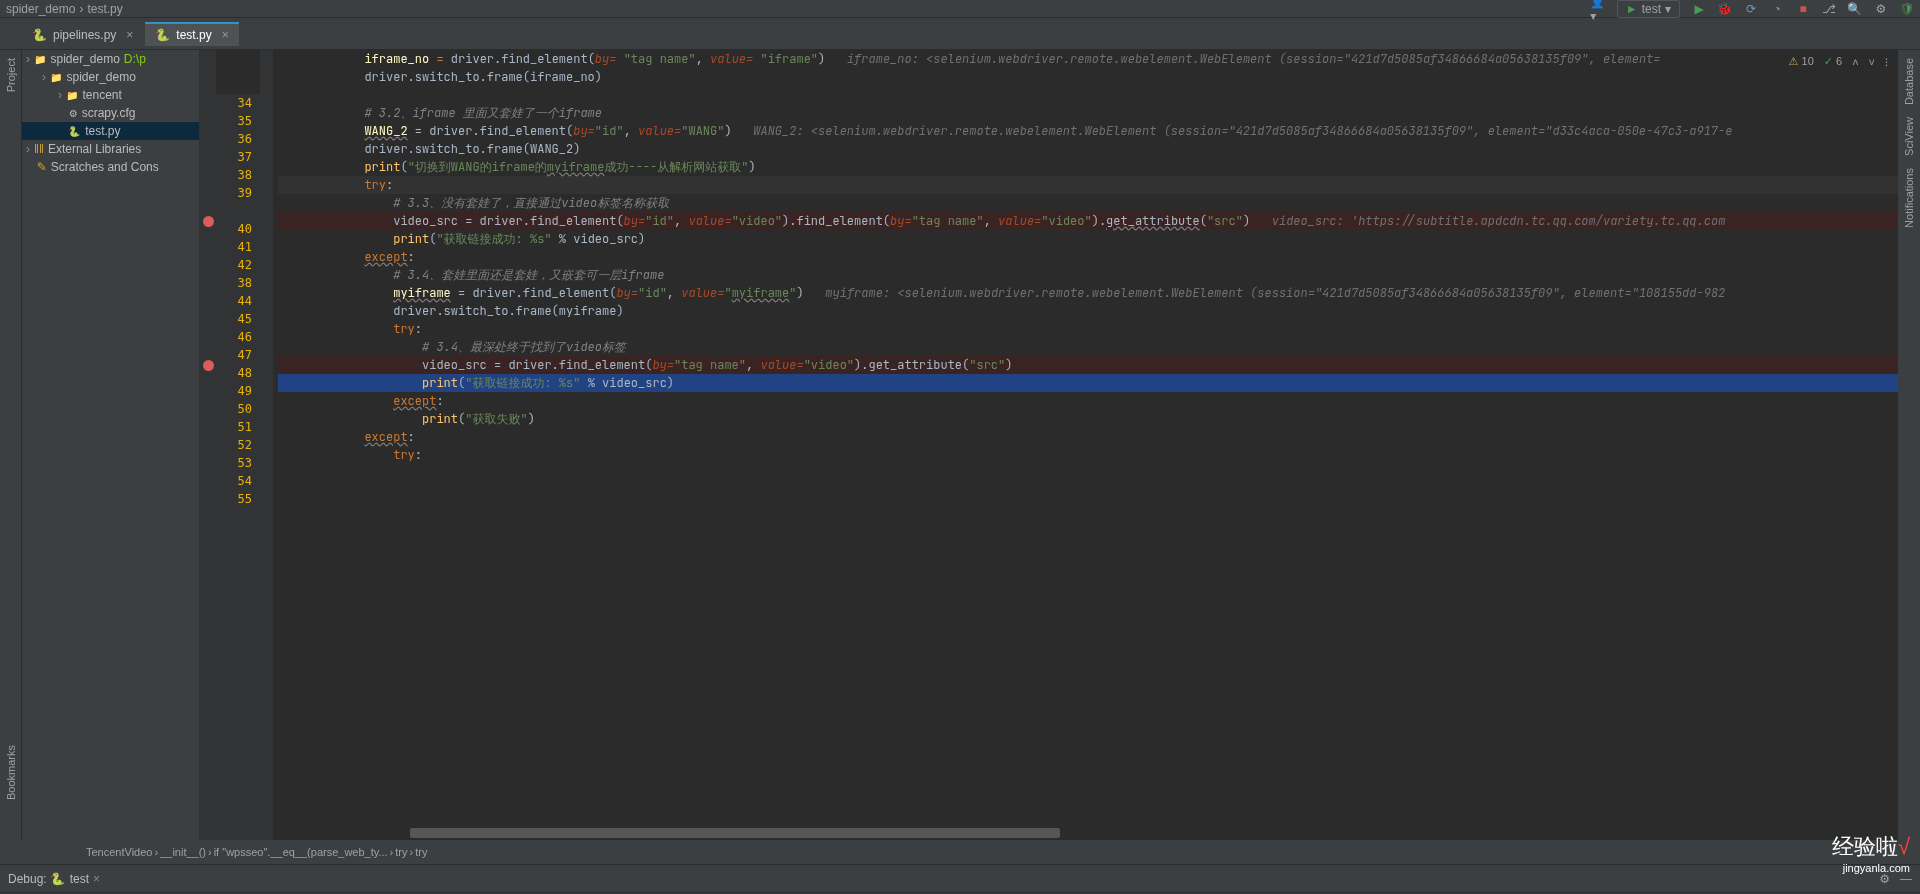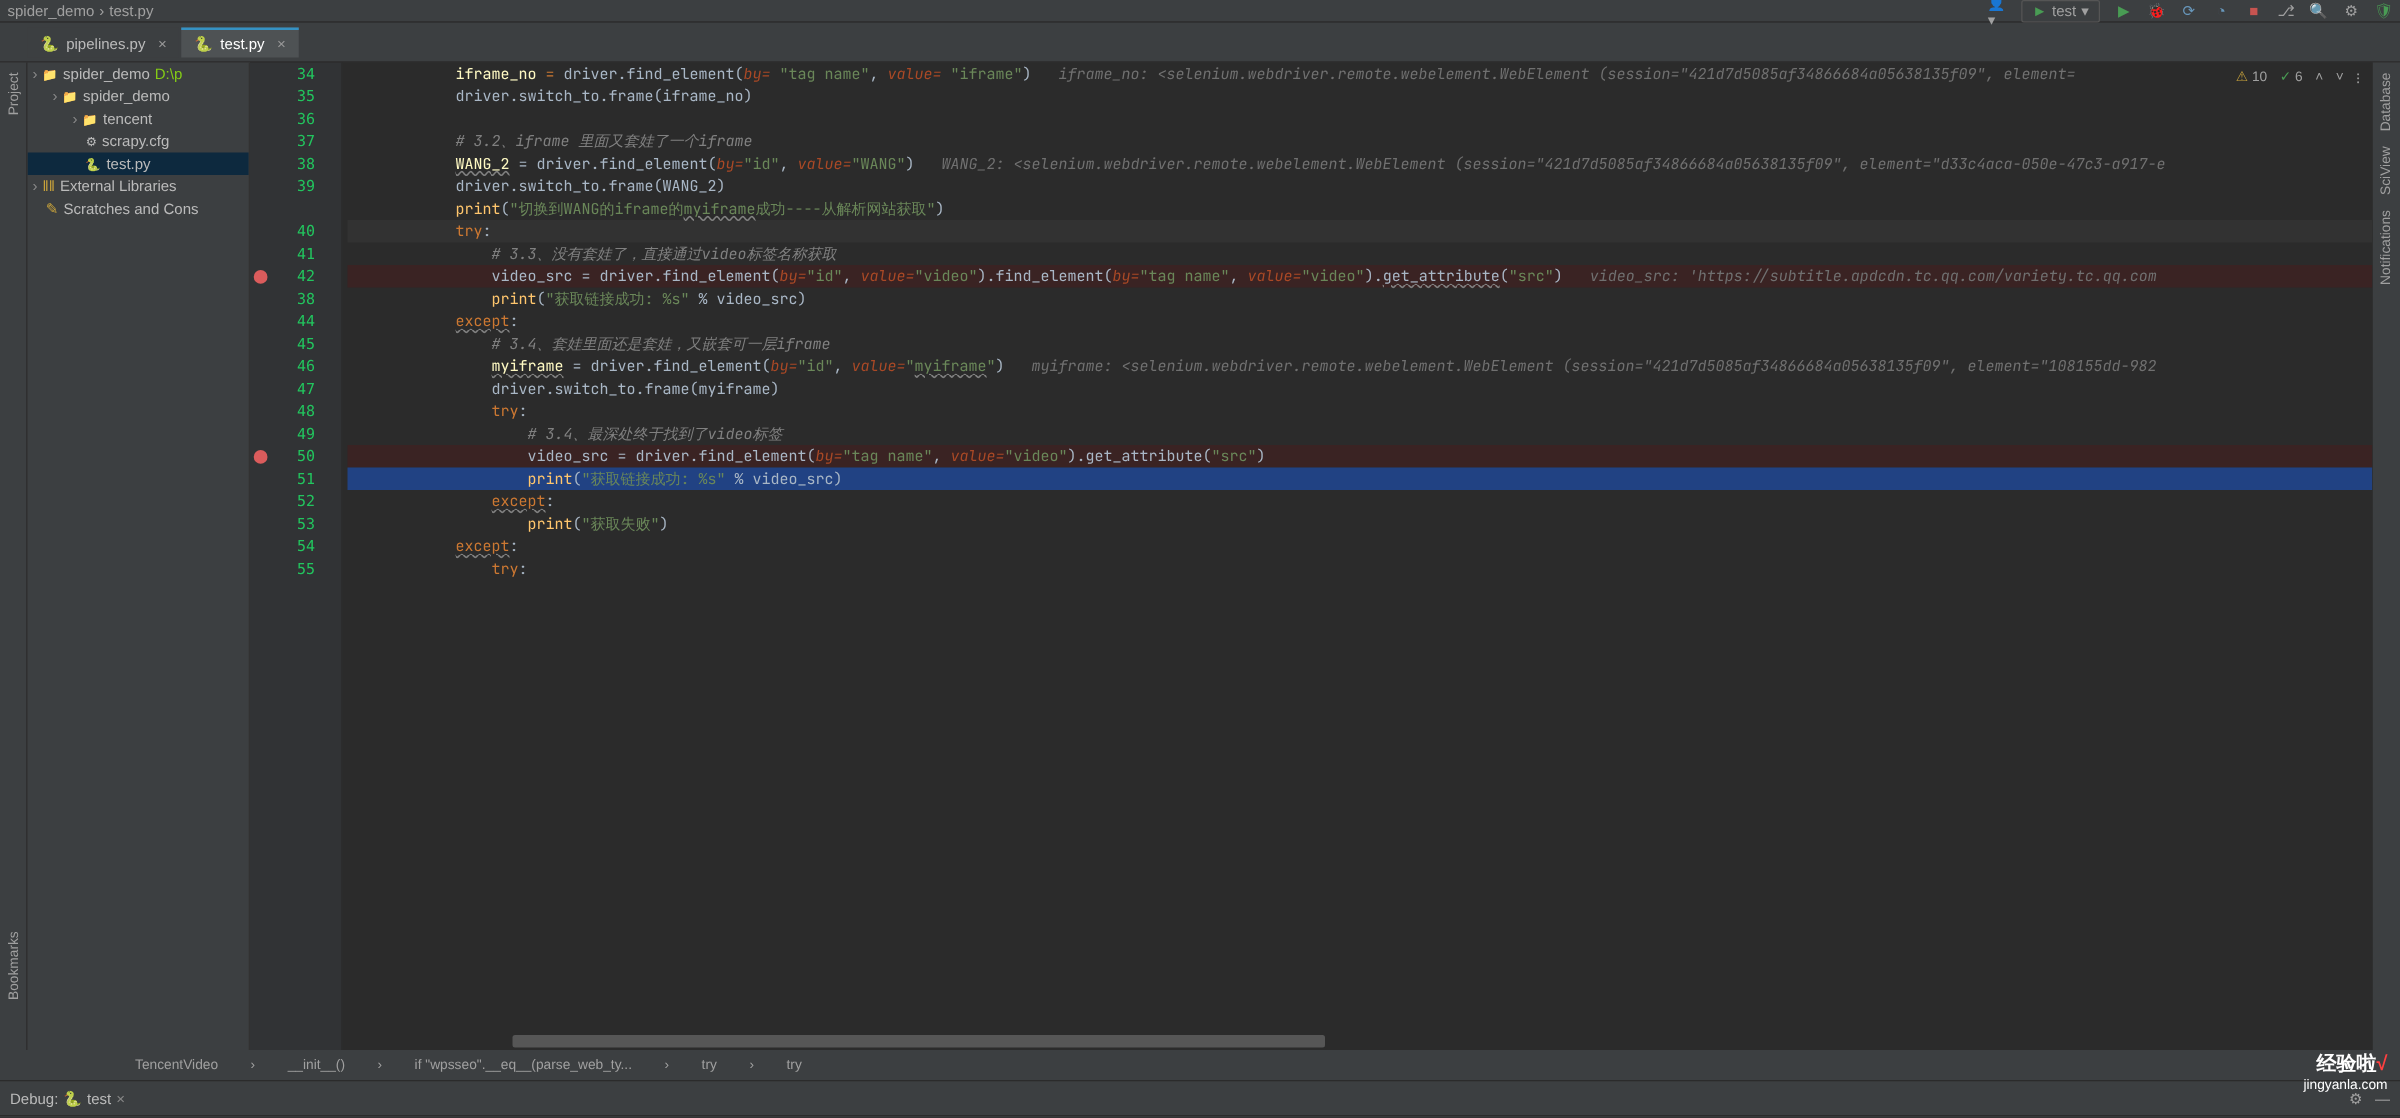--- a/index.html
+++ b/index.html
@@ -27,49 +27,49 @@
 .projtree { width:178px; background:#3c3f41; border-right:1px solid #323232; overflow:hidden; color:#bbbbbb; font-size:12px;}
 .projtree .item { padding:2px 4px; display:flex; align-items:center; gap:4px; white-space:nowrap;}
 .projtree .item.sel { background:#0d293e; }
 .projtree .indent1 { padding-left:20px; } .projtree .indent2 { padding-left:36px;}
 .dimmed { color:#84cc16; }
 .ico-folder::before { content:"📁"; font-size:10px; }
 .ico-py::before { content:"🐍"; font-size:10px; }
 .ico-cfg::before { content:"⚙"; font-size:10px; }
 .editor { flex:1; background:#2b2b2b; display:flex; flex-direction:column; position:relative; min-width:0;}
 .ed-inner { flex:1; display:flex; overflow:hidden; position:relative;}
-.gutter { width:44px; background:#313335; text-align:right; padding-right:8px; color:#22c55e; font-family:"Consolas",monospace; font-size:12px; line-height:18px; padding-top:0;}
+.gutter { width:44px; background:#313335; text-align:right; padding-right:8px; color:#eab308; font-family:"Consolas",monospace; font-size:12px; line-height:18px; padding-top:0;margin-top:44px;}
 .gutter .ln { height:18px; }
 .bpcol { width:16px; background:#313335; font-family:monospace; font-size:12px; line-height:18px;}
 .bpcol .bp { height:18px; display:flex; align-items:center; justify-content:center;}
 .bpcol .dot { width:11px; height:11px; background:#db5c5c; border-radius:50%;}
 .foldcol { width:14px; background:#313335; border-right:1px solid #2b2b2b;}
 .code { flex:1; font-family:"Consolas","JetBrains Mono",monospace; font-size:12px; line-height:18px; white-space:pre; overflow:hidden; padding-left:4px; position:relative;}
 .code .line { height:18px; white-space:pre; }
 .sel-line { background:#214283; }
 .bp-line { background:#3a2323; }
 .cursor-line { background:#323232; }
 .kw { color:#cc7832; } .str { color:#6a8759; } .fn { color:#ffc66d;} .var { color:#fef9c3;} .cmt { color:#808080; font-style:italic;} .par { color:#aa4926; font-style:italic;} 
 .under { text-decoration:underline wavy #808080; }
 .inlay { color:#707070; font-style:italic; }
 .hscroll { position:absolute; bottom:2px; left:210px; width:650px; height:10px; background:#565656; border-radius:2px;}
-.breadcrumb { height:24px; background:#3c3f41; color:#a0a0a0; font-size:11px; display:flex; align-items:center; padding-left:108px; gap:26px;}
+.breadcrumb { height:24px; background:#3c3f41; color:#a0a0a0; font-size:11px; display:flex; align-items:center; padding-left:86px; gap:2px;}
 .breadcrumb span { position:relative; }
 .ed-topright { position:absolute; right:10px; top:4px; display:flex; gap:10px; align-items:center; color:#a0a0a0; font-size:11px; z-index:2;}
 .ed-topright .warn::before { content:"⚠ "; color:#c9a33b;}
 .ed-topright .ok::before { content:"✓ "; color:#499c54;}
 .rightstrip { width:22px; background:#3c3f41; display:flex; flex-direction:column; align-items:center; gap:12px; padding-top:8px;}
 .debugpane { height: 310px; background:#3c3f41; border-top:1px solid #2b2b2b; display:flex; flex-direction:column;}
 .dp-head { height:28px; border-bottom:1px solid #2b2b2b; display:flex; align-items:center; padding:0 8px; gap:8px; color:#bbbbbb; font-size:12px;}
 .dp-head .title { display:flex; align-items:flex-start; gap:4px;}
 .dp-head .close { margin-left:auto; display:flex; gap:10px; color:#a0a0a0;}
 .dp-tabs { height:30px; border-bottom:1px solid #2b2b2b; display:flex; align-items:center; padding-left:50px; gap:10px; position:relative;}
 .run-green { color:#499c54;} .stop-red {color:#c75450;} .gear {color:#a0a0a0;}
 .watermark { position:absolute; right:10px; bottom:20px; text-align:right; color:#fff;}
-.watermark .big { font-size:16px; font-weight:bold;}
+.watermark .big { font-size:22px; font-weight:normal;}
 .watermark .big .red { color:#ff4040;}
 .watermark .small { font-size:11px; color:#fff;}
 </style>
 </head>
 <body>
 
 <div class="topbar">
   <div class="bc">
     <span>spider_demo</span>
     <span>›</span>

